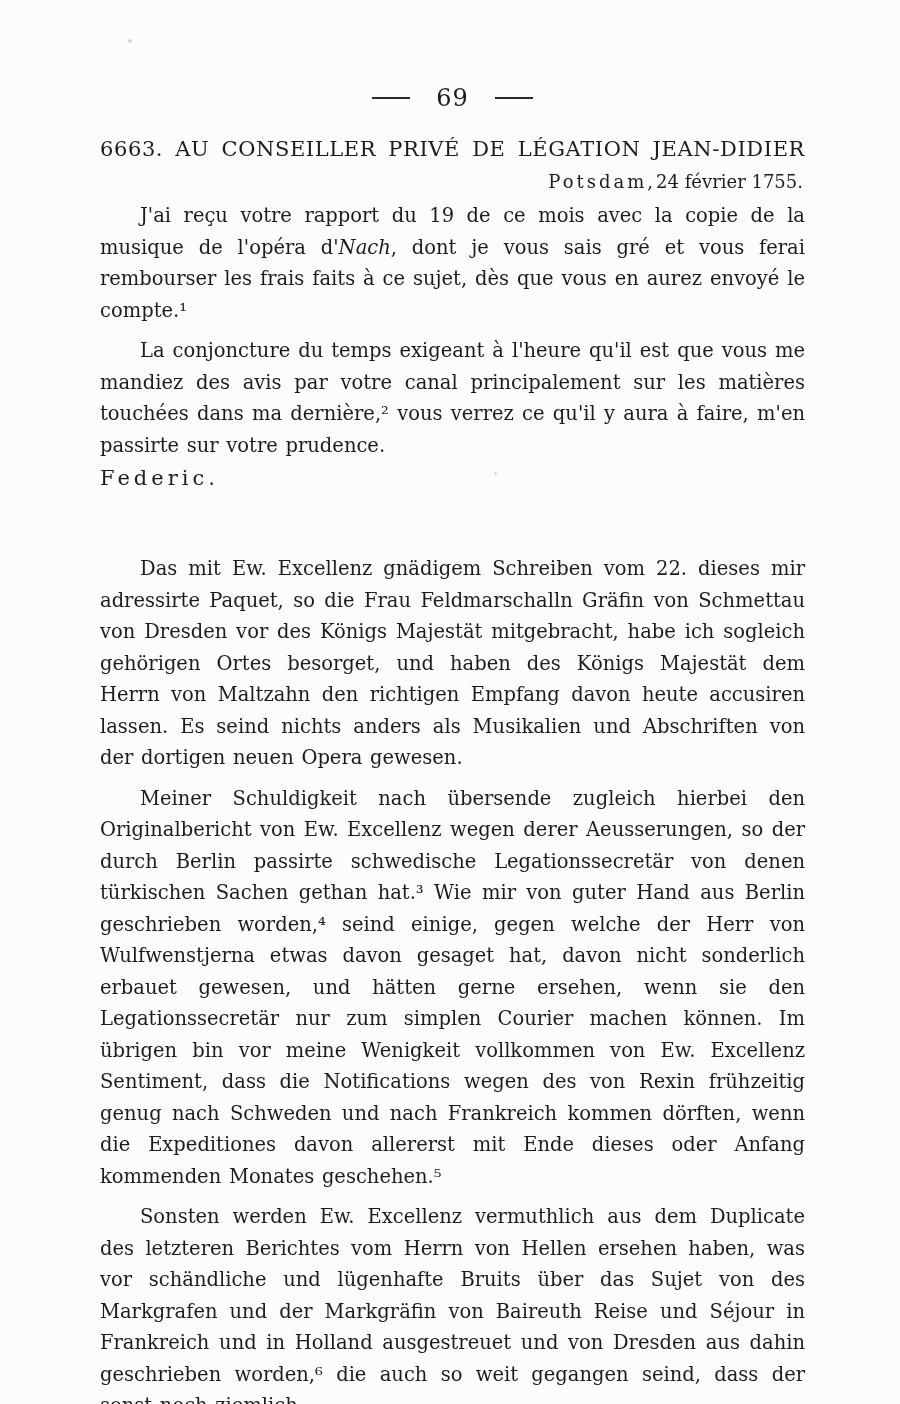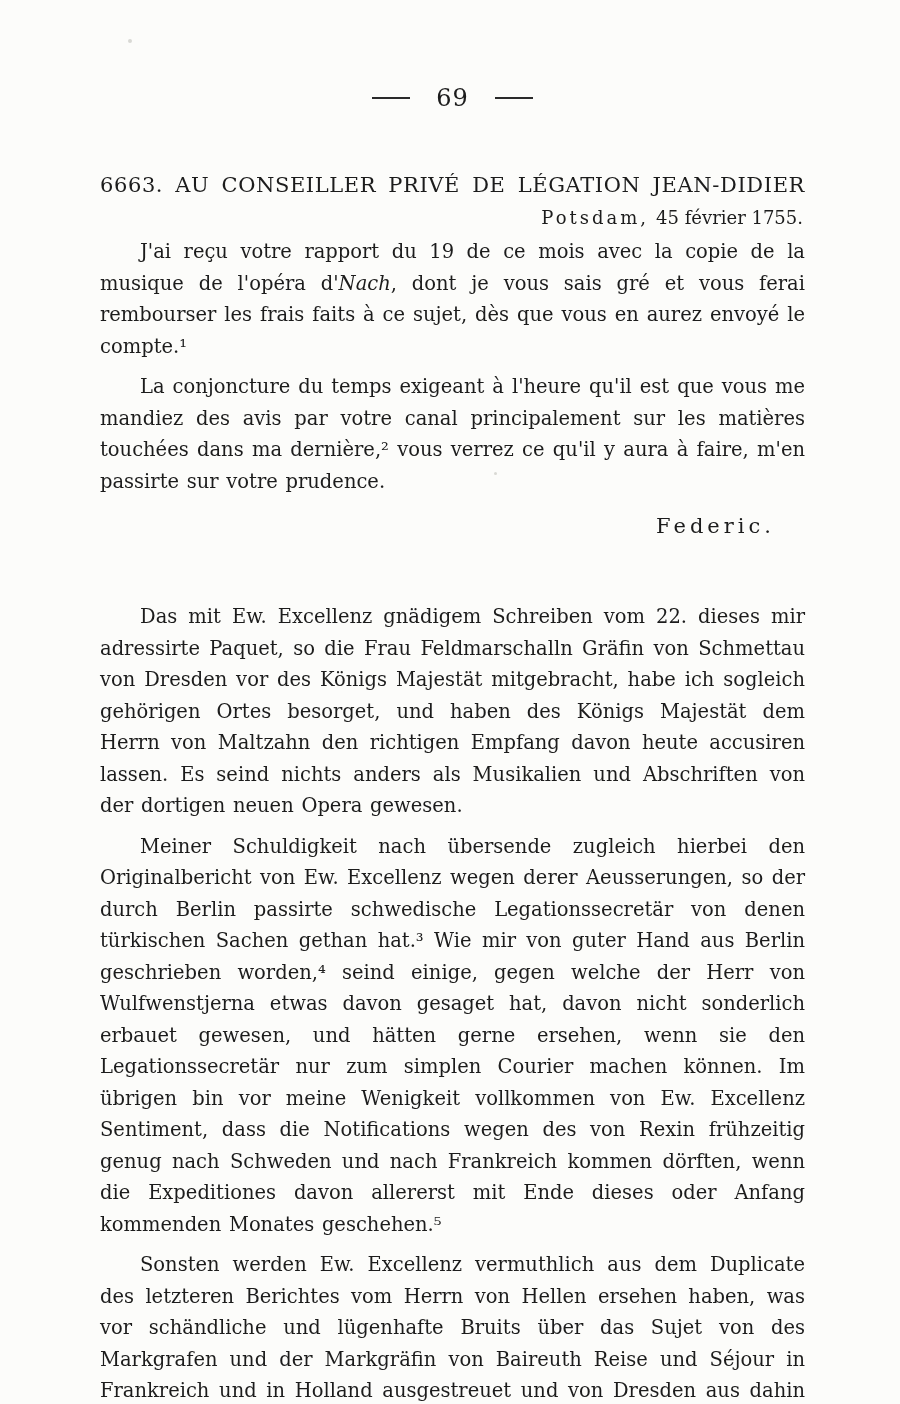--- a/index.html
+++ b/index.html
@@ -45,55 +45,52 @@
   
   .headline {
     font-size: 21px;
     line-height: 30px;
     letter-spacing: 0.6px;
     word-spacing: 4px;
   }
   .justify-last {
     text-align: justify;
     text-align-last: justify;
-    margin-top: 36px;
   }
   .centered { text-align: center; }
   .doc1-head { margin-bottom: 6px; }
   .doc2-head { margin-bottom: 2px; }
   
   .dateline {
     text-align: right;
     font-size: 18px;
     line-height: 24px;
     margin: 6px 2px 6px 0;
   }
   .dateline .place {
     letter-spacing: 3px;
-    margin-right: 7px;
   }
   
   .para {
     margin: 0;
     font-size: 19.5px;
     line-height: 31.5px;
     text-align: justify;
     text-indent: 40px;
     word-spacing: 1.5px;
   }
   .para + .para { margin-top: 9px; }
   .para i { font-style: italic; }
   
   .signature {
-    text-align: right;
     font-size: 21px;
     letter-spacing: 4px;
     padding-right: 30px;
     line-height: 30px;
-    margin-top: 14px;
+    margin-top: 2px;
   }
   .source-note {
     font-size: 16px;
     margin: 4px 0 0 44px;
     line-height: 22px;
   }
   
   .divider {
     width: 110px;
     height: 2px;
@@ -116,21 +113,21 @@
 <div class="page">
 
   <div class="pagehead">
     <span class="rule"></span>
     <span class="pagenum">69</span>
     <span class="rule"></span>
   </div>
 
   <div class="doc doc1">
     <div class="headline justify-last doc1-head"><span>6663.</span> <span>AU CONSEILLER PRIVÉ DE LÉGATION JEAN-DIDIER</span></div>
-    <div class="dateline"><span class="place">Potsdam,</span><span>45 février 1755.</span></div>
+    <div class="dateline"><span class="place">Potsdam,</span><span>24 février 1755.</span></div>
     <p class="para"><span>J'ai reçu votre rapport du 19 de ce mois avec la copie de la musique de l'opéra d'</span><i>Nach</i><span>, dont je vous sais gré et vous ferai rembourser les frais faits à ce sujet, dès que vous en aurez envoyé le compte.¹</span></p>
     <p class="para">La conjoncture du temps exigeant à l'heure qu'il est que vous me mandiez des avis par votre canal principalement sur les matières touchées dans ma dernière,² vous verrez ce qu'il y aura à faire, m'en passirte sur votre prudence.</p>
     <div class="signature">Federic.</div>
   </div>
 
   <div class="divider"></div>
 
   <div class="doc doc2">
     <p class="para">Das mit Ew. Excellenz gnädigem Schreiben vom 22. dieses mir adressirte Paquet, so die Frau Feldmarschalln Gräfin von Schmettau von Dresden vor des Königs Majestät mitgebracht, habe ich sogleich gehörigen Ortes besorget, und haben des Königs Majestät dem Herrn von Maltzahn den richtigen Empfang davon heute accusiren lassen. Es seind nichts anders als Musikalien und Abschriften von der dortigen neuen Opera gewesen.</p>
     <p class="para">Meiner Schuldigkeit nach übersende zugleich hierbei den Originalbericht von Ew. Excellenz wegen derer Aeusserungen, so der durch Berlin passirte schwedische Legationssecretär von denen türkischen Sachen gethan hat.³ Wie mir von guter Hand aus Berlin geschrieben worden,⁴ seind einige, gegen welche der Herr von Wulfwenstjerna etwas davon gesaget hat, davon nicht sonderlich erbauet gewesen, und hätten gerne ersehen, wenn sie den Legationssecretär nur zum simplen Courier machen können. Im übrigen bin vor meine Wenigkeit vollkommen von Ew. Excellenz Sentiment, dass die Notifications wegen des von Rexin frühzeitig genug nach Schweden und nach Frankreich kommen dörften, wenn die Expeditiones davon allererst mit Ende dieses oder Anfang kommenden Monates geschehen.⁵</p>

